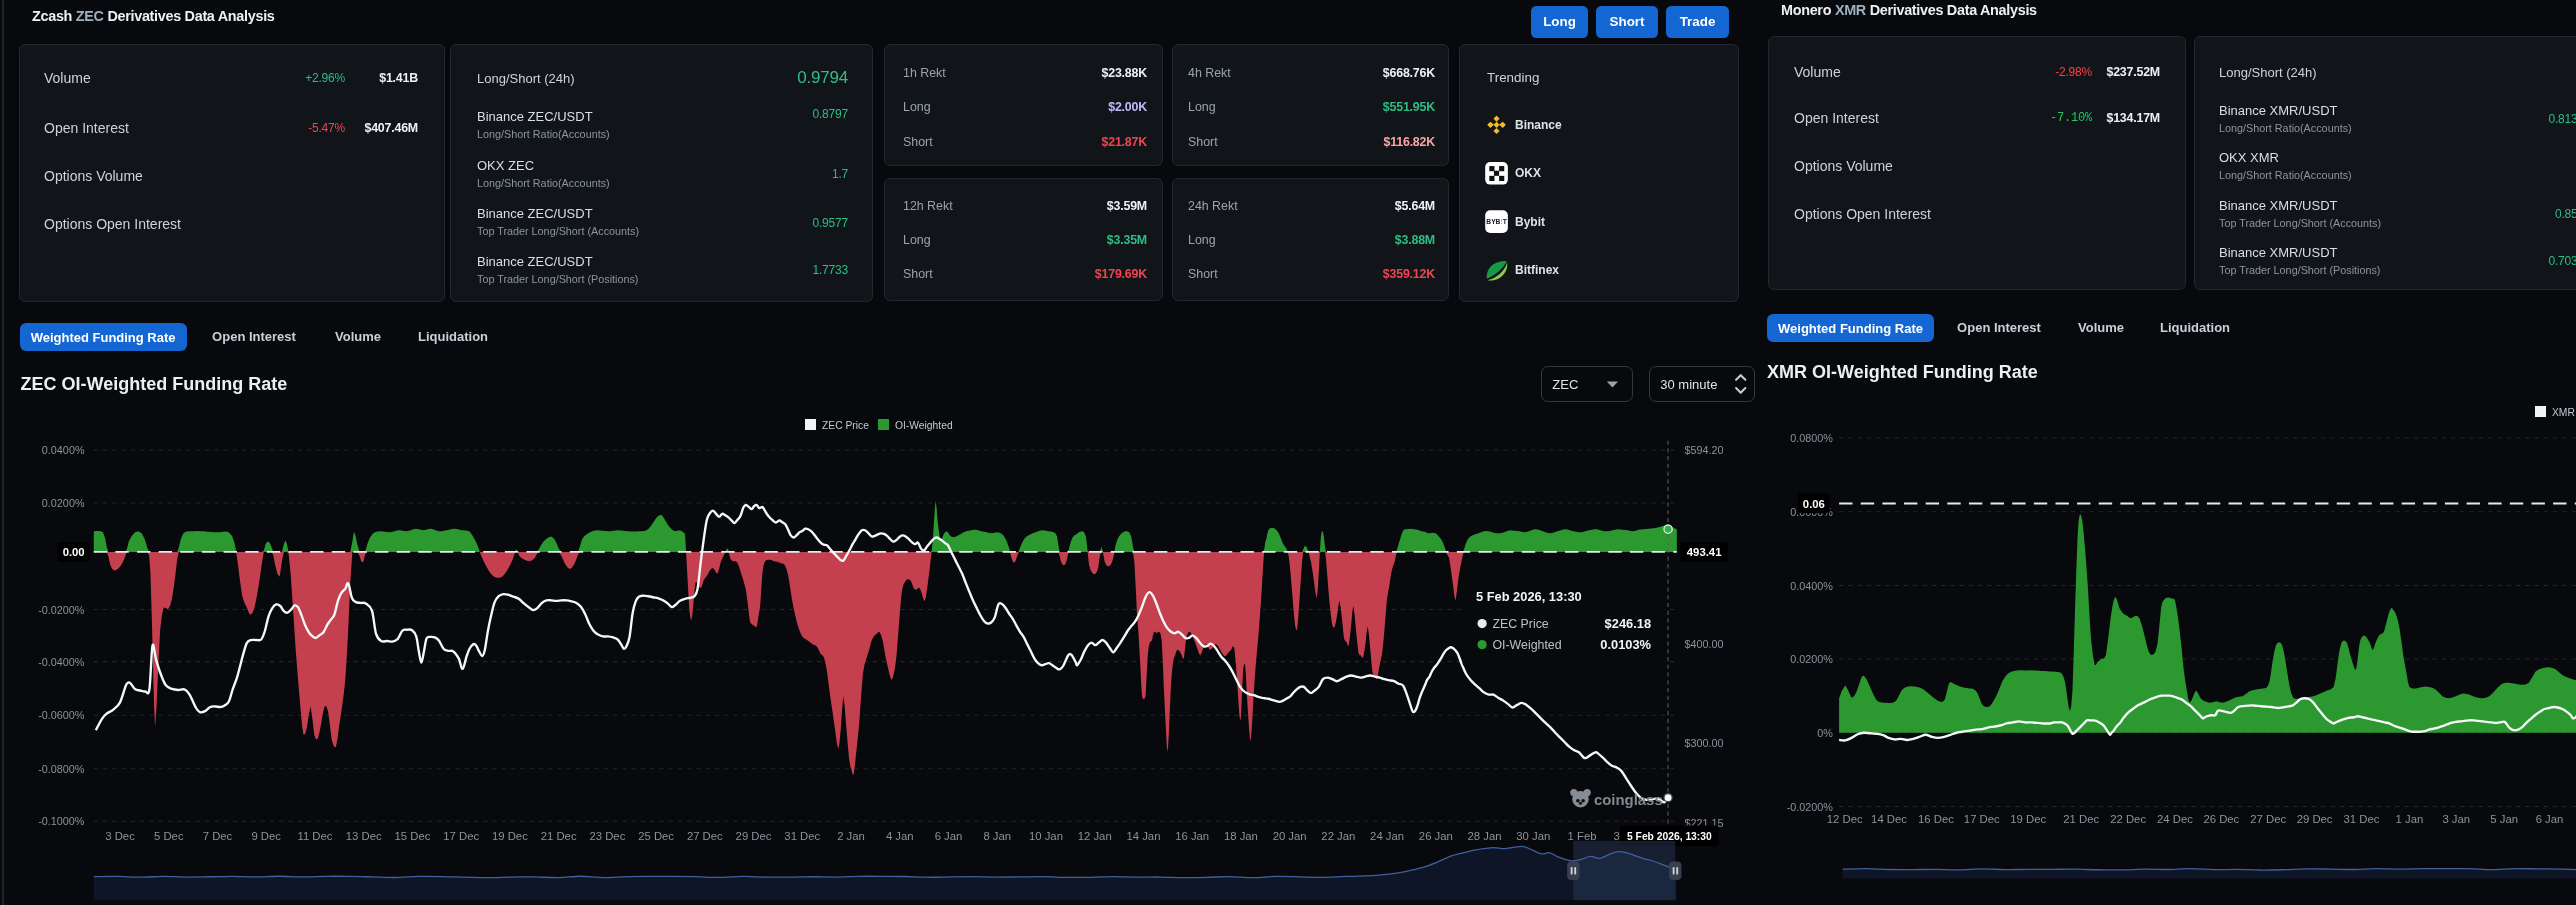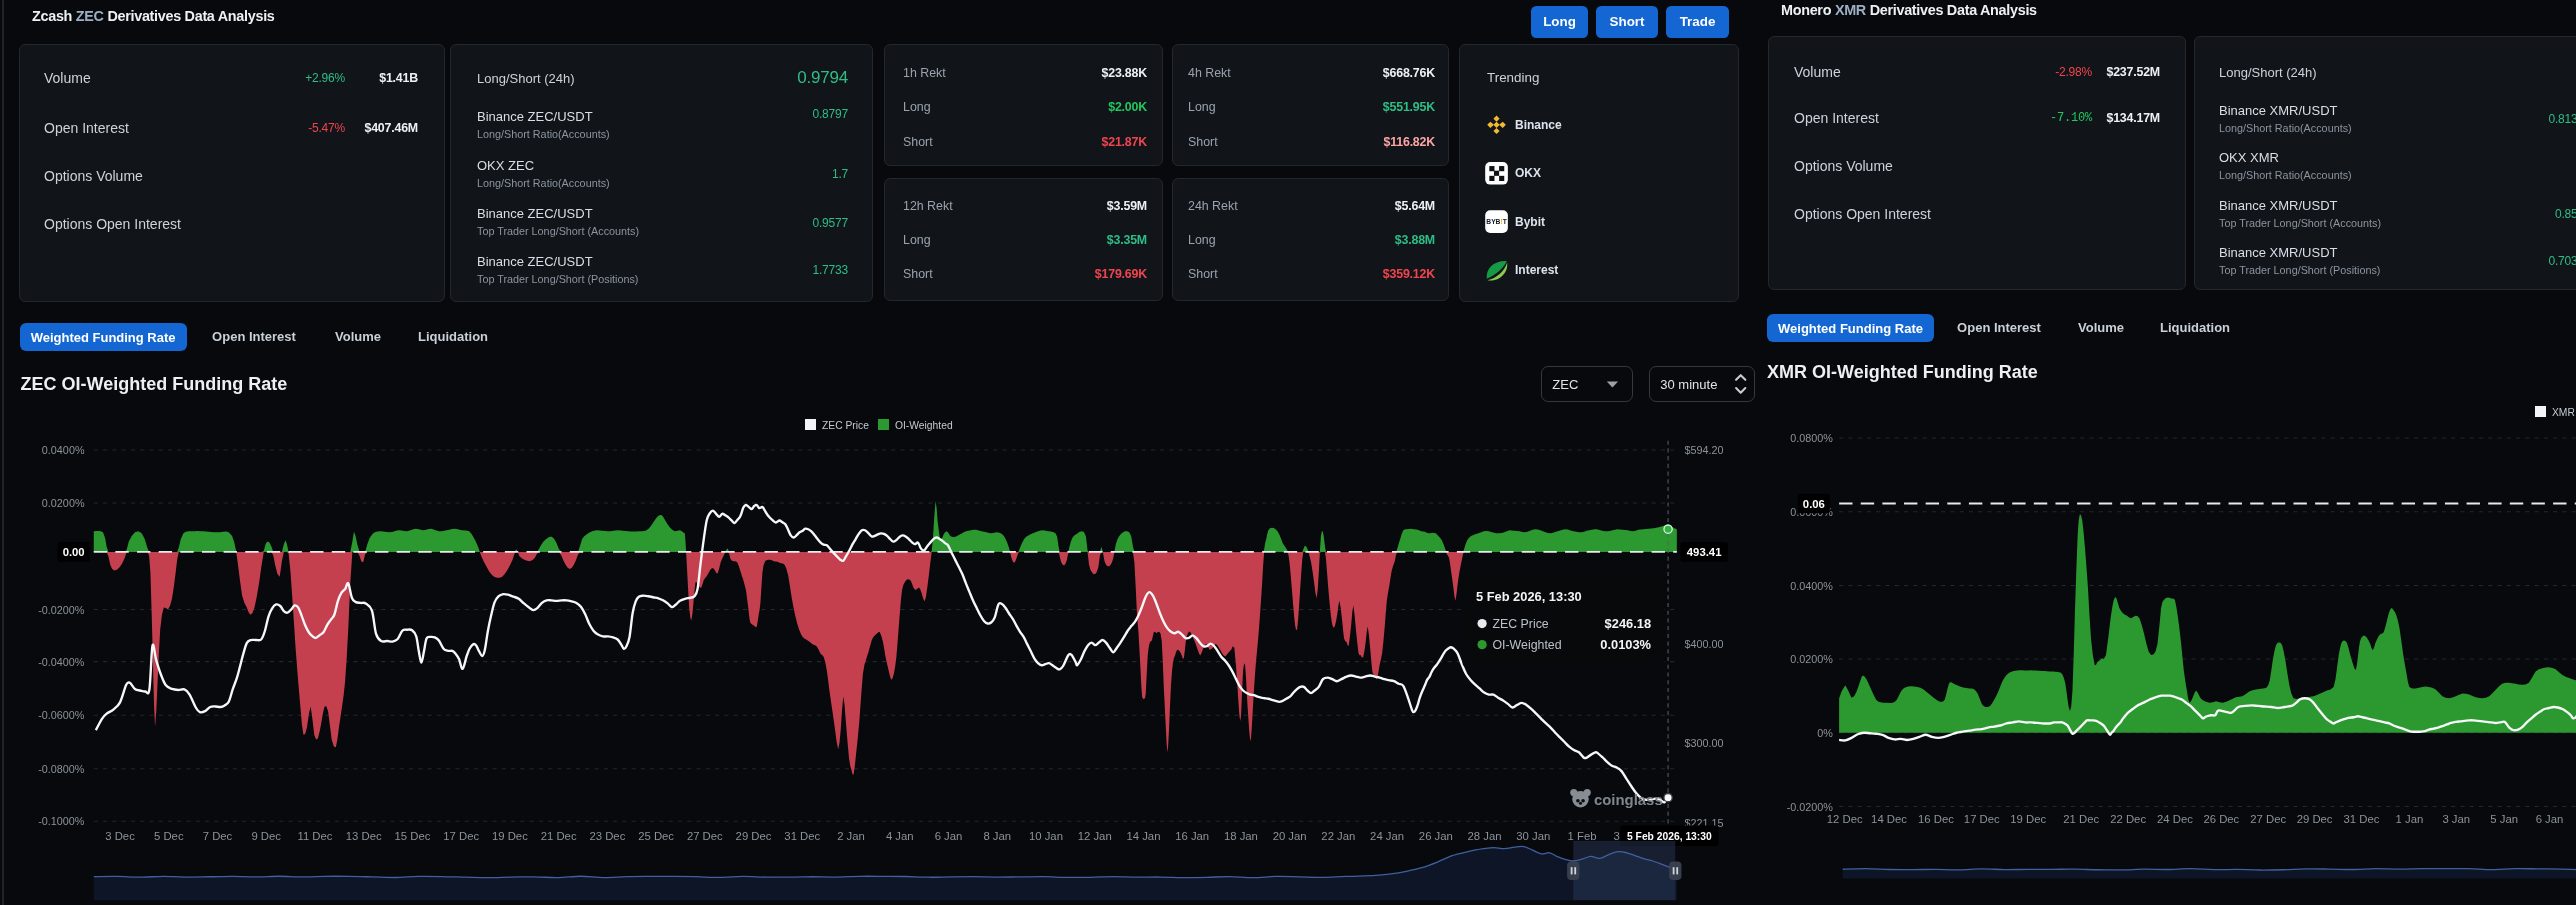--- a/index.html
+++ b/index.html
@@ -78,21 +78,21 @@
 <div class="rowlbl sub" style="left:2219px;top:175px;font-size:10.8px;">Long/Short Ratio(Accounts)</div>
 <div class="rowlbl lbl" style="left:2219px;top:205px;font-size:13px;color:#d9dfe6;">Binance XMR/USDT</div>
 <div class="rowlbl sub" style="left:2219px;top:223px;font-size:10.8px;">Top Trader Long/Short (Accounts)</div>
 <div class="rowval val" style="right:883px;top:214px;font-size:12px;color:#2ebd85;font-weight:400;">0.858</div>
 <div class="rowlbl lbl" style="left:2219px;top:252px;font-size:13px;color:#d9dfe6;">Binance XMR/USDT</div>
 <div class="rowlbl sub" style="left:2219px;top:270px;font-size:10.8px;">Top Trader Long/Short (Positions)</div>
 <div class="rowval val" style="right:883px;top:261px;font-size:12px;color:#2ebd85;font-weight:400;">0.7037</div>
 <div class="rowlbl lbl" style="left:903px;top:73px;font-size:12.4px;color:#9aa3ad;">1h Rekt</div>
 <div class="rowval val" style="right:2320px;top:73px;font-size:12.4px;color:#eef1f4;">$23.88K</div>
 <div class="rowlbl lbl" style="left:903px;top:107px;font-size:12.4px;color:#9aa3ad;">Long</div>
-<div class="rowval val" style="right:2320px;top:107px;font-size:12.4px;color:#22c55e;">$2.00K</div>
+<div class="rowval val" style="right:2320px;top:107px;font-size:12.4px;color:#c4b5fd;">$2.00K</div>
 <div class="rowlbl lbl" style="left:903px;top:142px;font-size:12.4px;color:#9aa3ad;">Short</div>
 <div class="rowval val" style="right:2320px;top:142px;font-size:12.4px;color:#f0444e;">$21.87K</div>
 <div class="rowlbl lbl" style="left:1188px;top:73px;font-size:12.4px;color:#9aa3ad;">4h Rekt</div>
 <div class="rowval val" style="right:2032px;top:73px;font-size:12.4px;color:#eef1f4;">$668.76K</div>
 <div class="rowlbl lbl" style="left:1188px;top:107px;font-size:12.4px;color:#9aa3ad;">Long</div>
 <div class="rowval val" style="right:2032px;top:107px;font-size:12.4px;color:#2ebd85;">$551.95K</div>
 <div class="rowlbl lbl" style="left:1188px;top:142px;font-size:12.4px;color:#9aa3ad;">Short</div>
 <div class="rowval val" style="right:2032px;top:142px;font-size:12.4px;color:#fca5a5;">$116.82K</div>
 <div class="rowlbl lbl" style="left:903px;top:206px;font-size:12.4px;color:#9aa3ad;">12h Rekt</div>
 <div class="rowval val" style="right:2320px;top:206px;font-size:12.4px;color:#eef1f4;">$3.59M</div>
@@ -104,21 +104,21 @@
 <div class="rowval val" style="right:2032px;top:206px;font-size:12.4px;color:#eef1f4;">$5.64M</div>
 <div class="rowlbl lbl" style="left:1188px;top:240px;font-size:12.4px;color:#9aa3ad;">Long</div>
 <div class="rowval val" style="right:2032px;top:240px;font-size:12.4px;color:#2ebd85;">$3.88M</div>
 <div class="rowlbl lbl" style="left:1188px;top:274px;font-size:12.4px;color:#9aa3ad;">Short</div>
 <div class="rowval val" style="right:2032px;top:274px;font-size:12.4px;color:#f0444e;">$359.12K</div>
 
 <div class="rowlbl lbl" style="left:1487px;top:77px;font-size:13.4px;color:#ccd3da;">Trending</div>
 <div class="rowlbl lbl" style="left:1515px;top:125px;font-size:12px;font-weight:700;color:#dce3ea;">Binance</div>
 <div class="rowlbl lbl" style="left:1515px;top:173px;font-size:12px;font-weight:700;color:#dce3ea;">OKX</div>
 <div class="rowlbl lbl" style="left:1515px;top:222px;font-size:12px;font-weight:700;color:#dce3ea;">Bybit</div>
-<div class="rowlbl lbl" style="left:1515px;top:270px;font-size:12px;font-weight:700;color:#dce3ea;">Interest</div>
+<div class="rowlbl lbl" style="left:1515px;top:270px;font-size:12px;font-weight:700;color:#dce3ea;">Bitfinex</div>
 
 <svg class="abs" style="left:0;top:0;pointer-events:none;" width="3467" height="906" viewBox="0 0 6730 1758">
     <path d="M2905,224 L2911,230 L2905,236 L2899,230 Z" fill="#f3ba2f"></path>
     <path d="M2893,236 L2900,242 L2893,248 L2887,242 Z" fill="#f3ba2f"></path>
     <path d="M2917,236 L2923,242 L2917,248 L2910,242 Z" fill="#f3ba2f"></path>
     <path d="M2905,248 L2911,254 L2905,260 L2899,254 Z" fill="#f3ba2f"></path>
     <path d="M2905,236 L2911,242 L2905,248 L2899,242 Z" fill="#f3ba2f"></path>
     <rect x="2883" y="314" width="44" height="44" rx="9.68" fill="#fff"></rect>
     <rect x="2891" y="322" width="10" height="10" fill="#101214"></rect>
     <rect x="2910" y="322" width="10" height="10" fill="#101214"></rect>

